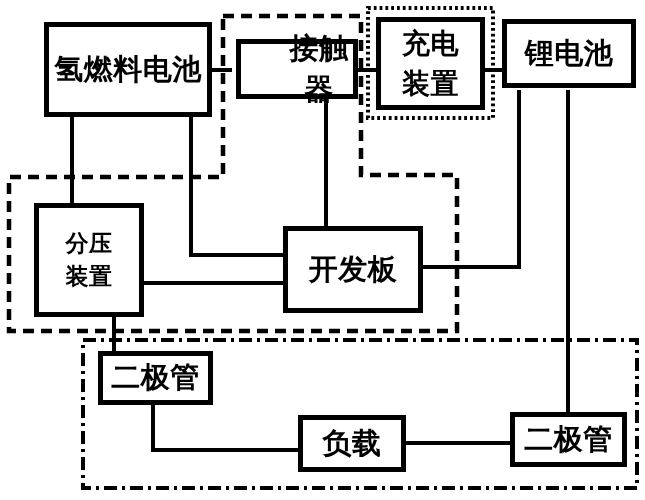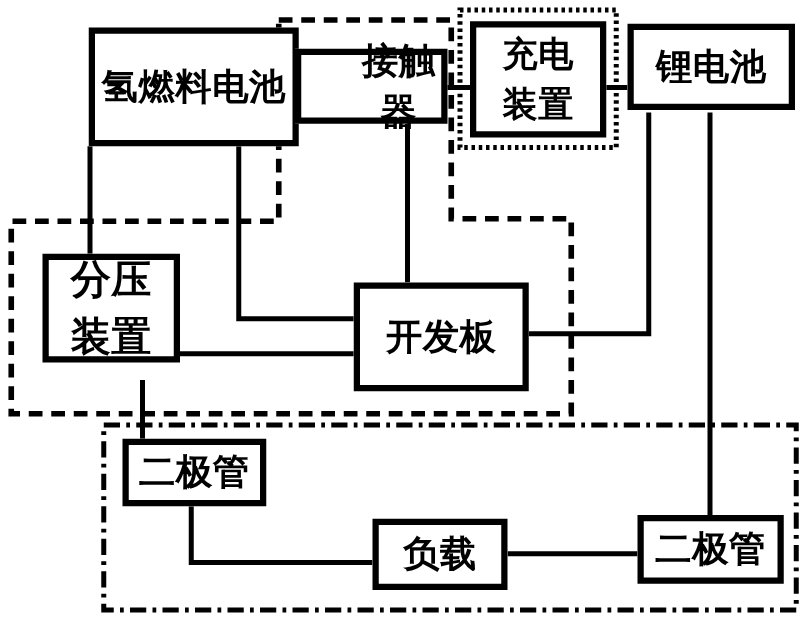--- a/index.html
+++ b/index.html
@@ -29,25 +29,25 @@
     font-weight: 700;
     color: #000000;
     font-size: 29px;
     letter-spacing: 0.5px;
     white-space: pre-line;
     line-height: 1.42;
     z-index: 2;
   }
   .node .lbl { display: block; }
   
-  .n-fuel      { left: 44px;  top: 22px;  width: 168px; height: 95px; margin-left: 27px; }
+  .n-fuel      { left: 44px;  top: 22px;  width: 168px; height: 95px; }
   .n-contactor { left: 236px; top: 39px;  width: 122px; height: 60px; padding-left: 44px; }
   .n-charger   { left: 376px; top: 17px;  width: 109px; height: 93px; font-size: 28px; align-items: center; }
   .n-battery   { left: 502px; top: 19px;  width: 134px; height: 69px; }
-  .n-divider   { left: 34px;  top: 203px; width: 110px; height: 87px; font-size: 32px; }
+  .n-divider   { left: 34px;  top: 203px; width: 110px; height: 114px; font-size: 23px; }
   .n-devboard  { left: 283px; top: 226px; width: 140px; height: 87px; text-align: right; }
   .n-diode-l   { left: 98px;  top: 351px; width: 115px; height: 54px; }
   .n-load      { left: 298px; top: 415px; width: 108px; height: 57px; }
   .n-diode-r   { left: 510px; top: 412px; width: 117px; height: 55px; }
 </style>
 </head>
 <body>
 
 <div class="stage">
 

